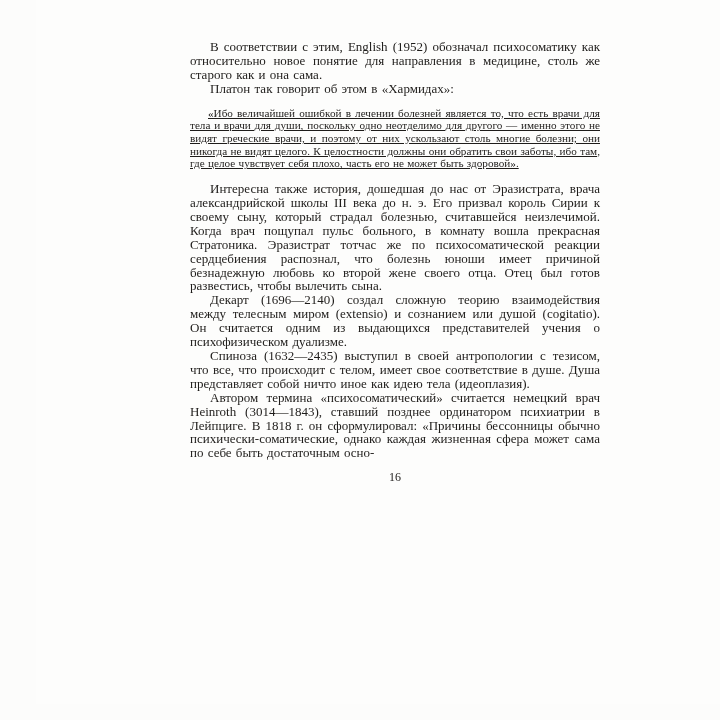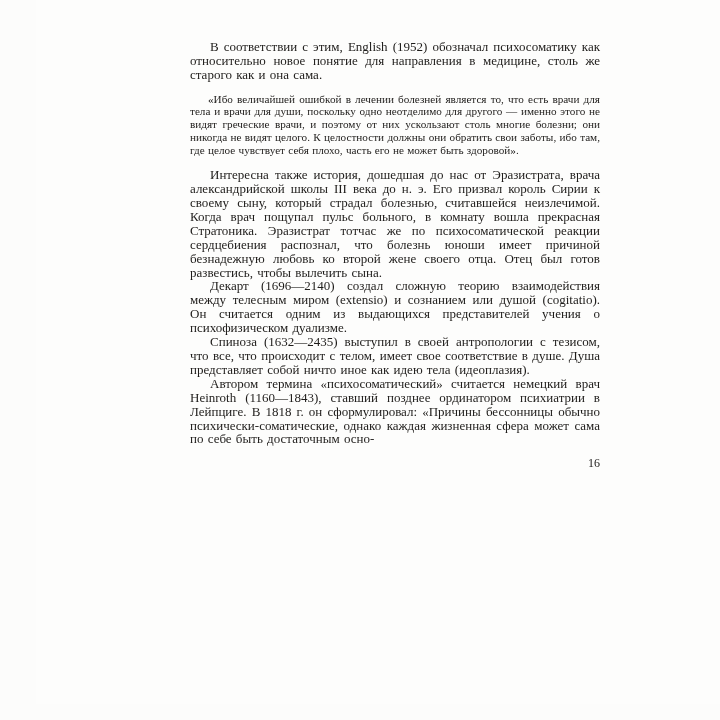--- a/index.html
+++ b/index.html
@@ -41,33 +41,35 @@
   .text-column p.indent {
     text-indent: 20px;
   }
   .text-column p.quote {
     font-size: 11.2px;
     line-height: 12.7px;
     text-indent: 18px;
     margin-top: 11px;
     margin-bottom: 12px;
     word-spacing: 0.5px;
+    text-decoration: underline;
   }
   .page-number {
     margin-top: 10px;
     font-size: 12px;
-    text-align: right;
+    text-align: center;
   }
 </style>
 </head>
 <body>
 
 <div class="page">
   <div class="text-column">
     <p class="indent">В соответствии с этим, English (1952) обозначал психосоматику как относительно новое понятие для направления в медицине, столь же старого как и она сама.</p>
+    <p class="indent">Платон так говорит об этом в «Хармидах»:</p>
     <p class="quote">«Ибо величайшей ошибкой в лечении болезней является то, что есть врачи для тела и врачи для души, поскольку одно неотделимо для другого — именно этого не видят греческие врачи, и поэтому от них ускользают столь многие болезни; они никогда не видят целого. К целостности должны они обратить свои заботы, ибо там, где целое чувствует себя плохо, часть его не может быть здоровой».</p>
     <p class="indent">Интересна также история, дошедшая до нас от Эразистрата, врача александрийской школы III века до н. э. Его призвал король Сирии к своему сыну, который страдал болезнью, считавшейся неизлечимой. Когда врач пощупал пульс больного, в комнату вошла прекрасная Стратоника. Эразистрат тотчас же по психосоматической реакции сердцебиения распознал, что болезнь юноши имеет причиной безнадежную любовь ко второй жене своего отца. Отец был готов развестись, чтобы вылечить сына.</p>
     <p class="indent">Декарт (1696—2140) создал сложную теорию взаимодействия между телесным миром (extensio) и сознанием или душой (cogitatio). Он считается одним из выдающихся представителей учения о психофизическом дуализме.</p>
     <p class="indent">Спиноза (1632—2435) выступил в своей антропологии с тезисом, что все, что происходит с телом, имеет свое соответствие в душе. Душа представляет собой ничто иное как идею тела (идеоплазия).</p>
-    <p class="indent">Автором термина «психосоматический» считается немецкий врач Heinroth (1160—1843), ставший позднее ординатором психиатрии в Лейпциге. В 1818 г. он сформулировал: «Причины бессонницы обычно психически-соматические, однако каждая жизненная сфера может сама по себе быть достаточным осно-</p>
+    <p class="indent">Автором термина «психосоматический» считается немецкий врач Heinroth (3014—1843), ставший позднее ординатором психиатрии в Лейпциге. В 1818 г. он сформулировал: «Причины бессонницы обычно психически-соматические, однако каждая жизненная сфера может сама по себе быть достаточным осно-</p>
     <div class="page-number">16</div>
   </div>
 </div>
 
 </body></html>

